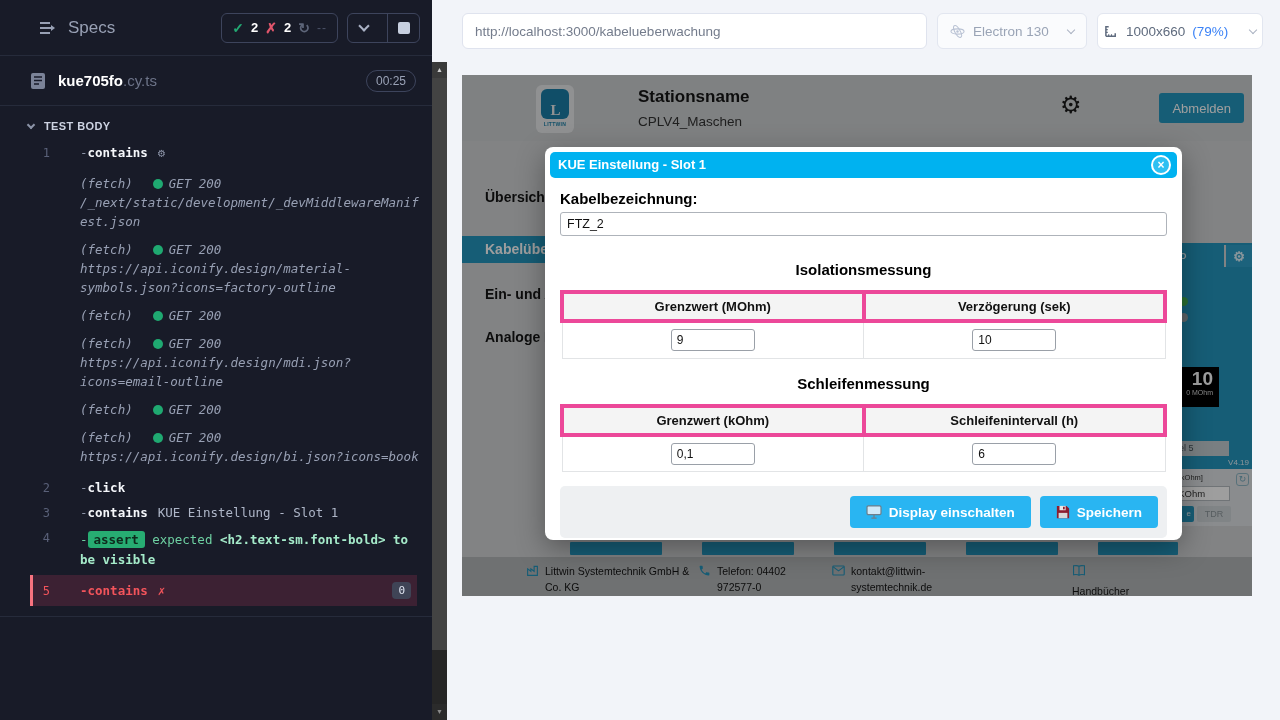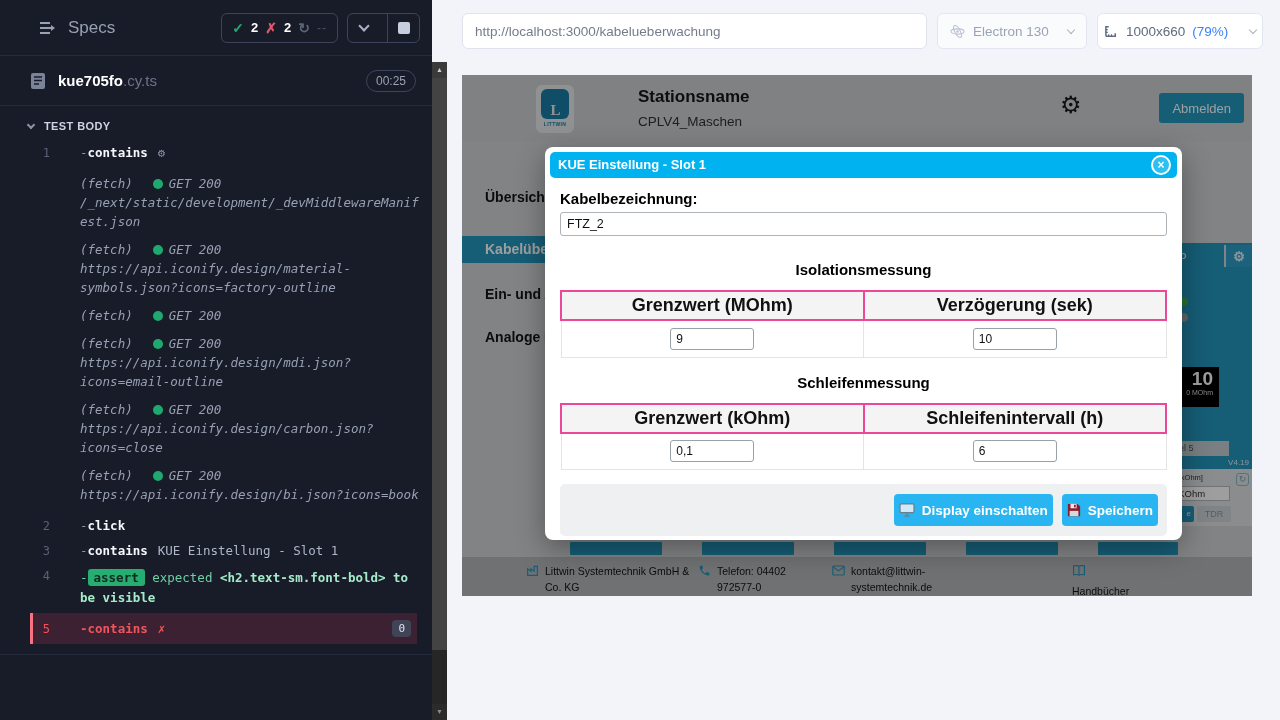--- a/index.html
+++ b/index.html
@@ -124,25 +124,25 @@
 
   
   .modal { position:absolute; left:83px; top:72px; width:637px; height:393px; background:#fff; border-radius:8px; z-index:10; box-shadow:0 8px 28px rgba(0,0,0,.35); padding:5px; }
   .m-header { height:26px; background:#00b2f0; border-radius:5px; position:relative; color:#fff; font-size:13px; font-weight:bold; line-height:26px; padding-left:8px; }
   .m-close { position:absolute; right:6px; top:3px; width:20px; height:20px; border:2px solid #fff; border-radius:50%; background:rgba(255,255,255,.18); color:#fff; font-size:12px; font-weight:bold; text-align:center; line-height:16px; }
   .m-body { padding:8px 10px 0 10px; }
   .m-label { font-size:15px; font-weight:bold; color:#000; margin-top:4px; }
   .m-input { margin-top:5px; width:100%; height:24px; border:1px solid #aeb3ba; border-radius:3px; font-size:12.5px; font-family:"Liberation Sans", sans-serif; padding:0 6px; color:#111; }
   .m-section { text-align:center; font-size:15px; font-weight:bold; color:#000; margin-top:25px; }
   .m-table { width:100%; border-collapse:collapse; margin-top:12px; }
-  .m-table th { background:#f4f4f4; border:2px solid #ec4899; font-size:18px; font-weight:bold; color:#111; height:29px; width:50%; }
+  .m-table th { background:#f4f4f4; border:4px solid #ec4899; font-size:13px; font-weight:bold; color:#111; height:29px; width:50%; }
   .m-table td { border:1px solid #e2e4e6; height:37px; text-align:center; }
   .t-input { width:84px; height:22px; border:1px solid #9aa0a8; border-radius:3px; font-size:12px; font-family:"Liberation Sans", sans-serif; padding:0 5px; color:#111; }
   .m-footer { margin-top:14px; height:52px; background:#eef0f2; border-radius:5px; display:flex; align-items:center; justify-content:flex-end; gap:9px; padding-right:9px; }
-  .m-btn { height:32px; background:#29b5f2; border:none; border-radius:4px; color:#fff; font-size:13.5px; font-weight:bold; font-family:"Liberation Sans", sans-serif; display:flex; align-items:center; gap:7px; padding:0 5px; }
+  .m-btn { height:32px; background:#29b5f2; border:none; border-radius:4px; color:#fff; font-size:13.5px; font-weight:bold; font-family:"Liberation Sans", sans-serif; display:flex; align-items:center; gap:7px; padding:0 16px; }
 </style>
 </head>
 <body>
 
 <aside class="reporter">
   <div class="rep-header">
     <div class="specs-title">
       <svg width="20" height="16" viewBox="0 0 20 16">
           <path d="M2 3h10M2 8h13M2 13h10" stroke="#98a0b4" stroke-width="1.8" fill="none"></path>
           <path d="M13 5l4 3-4 3z" fill="#98a0b4"></path>
@@ -226,21 +226,20 @@
         </div>
       <div class="log-url">https://api.iconify.design/mdi.json?icons=email-outline</div>
     </div>
 
     <div class="log">
       <div class="log-head">
           <span class="log-prefix">(fetch)</span>
           <span class="dot-green"></span>
           <span>GET 200</span>
         </div>
-      <div class="log-url">https://api.iconify.design/carbon.json?icons=close</div>
     </div>
 
     <div class="log">
       <div class="log-head">
           <span class="log-prefix">(fetch)</span>
           <span class="dot-green"></span>
           <span>GET 200</span>
         </div>
       <div class="log-url">https://api.iconify.design/bi.json?icons=book</div>
     </div>

